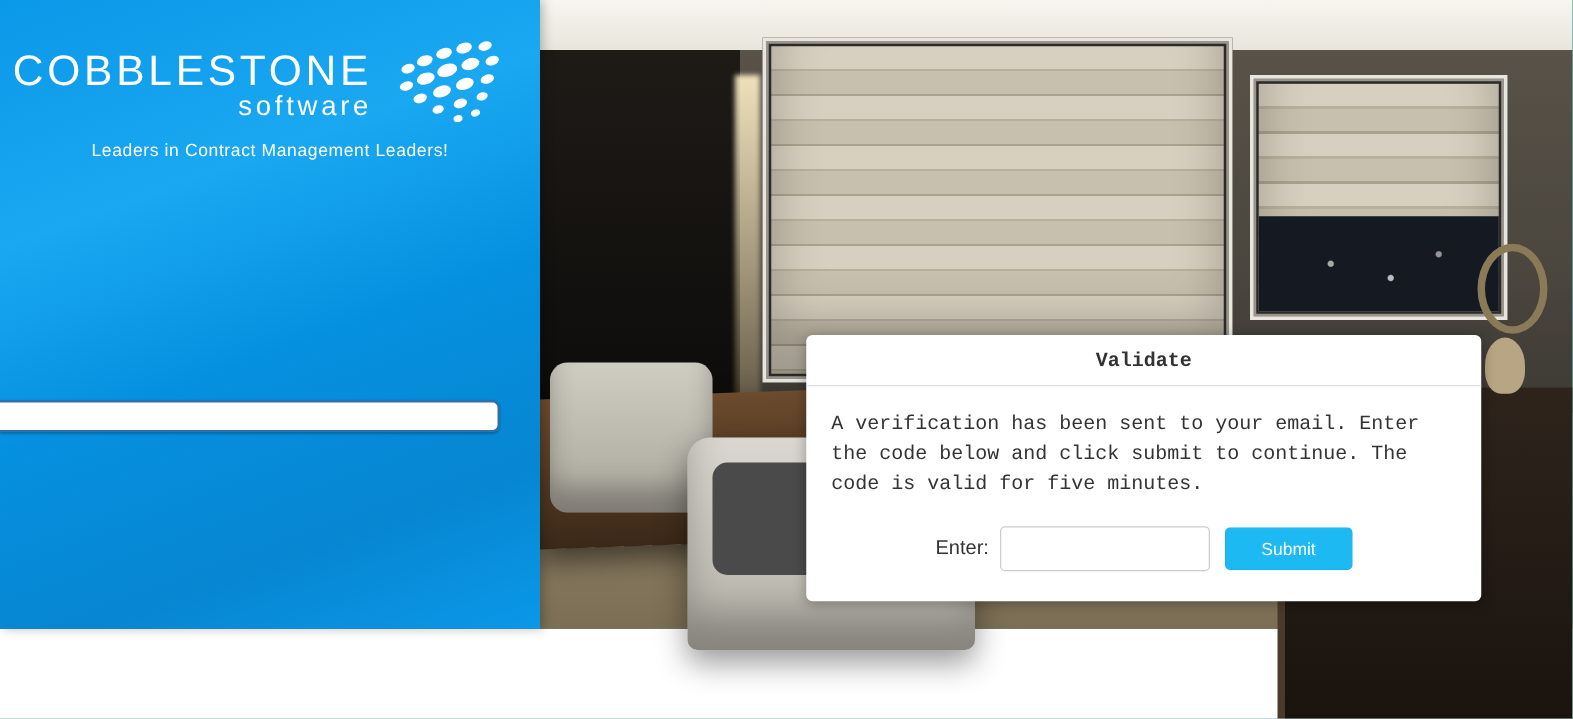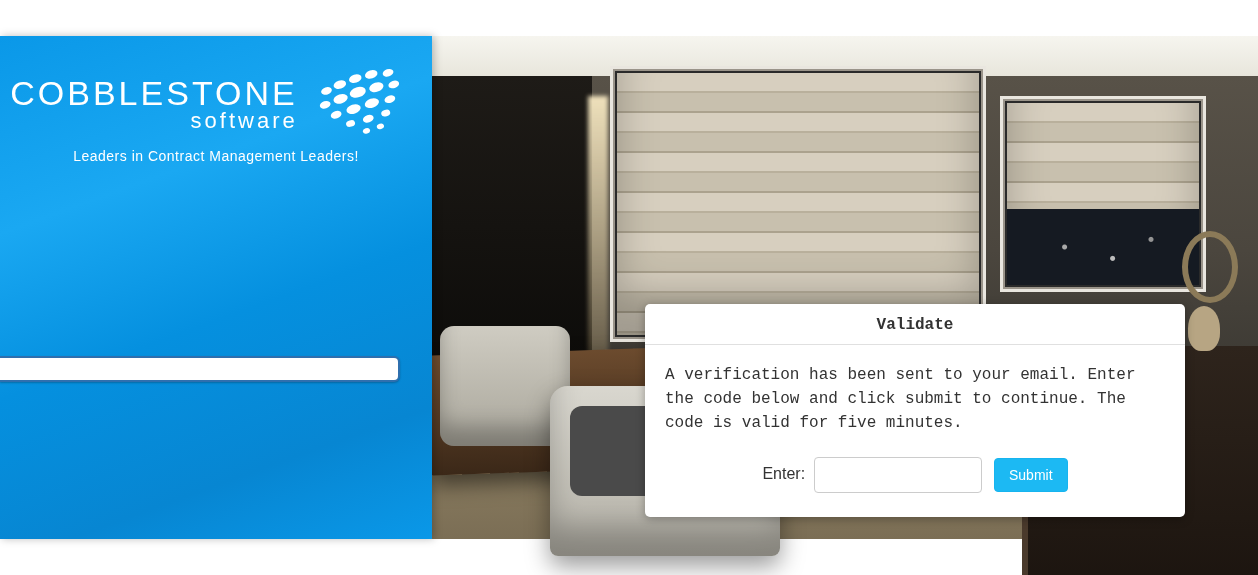--- a/index.html
+++ b/index.html
@@ -8,21 +8,20 @@
     width: 1258px;
     height: 575px;
     overflow: hidden;
     font-family: Arial, Helvetica, sans-serif;
   }
   .stage {
     position: relative;
     width: 1258px;
     height: 503px;
     background: #0f766e;
-    margin-top: 36px;
   }
 
   
   .bg-ceiling {
     position: absolute;
     left: 0; top: 0; right: 0; height: 40px;
     background: linear-gradient(#f6f5ef, #e8e6dc);
   }
   .bg-wall {
     position: absolute;
@@ -216,21 +215,21 @@
     height: 30px;
     border: 1px solid #ccc;
     border-radius: 4px;
     padding: 2px 8px;
     font-size: 14px;
     vertical-align: middle;
   }
   .submit-btn {
     margin-left: 8px;
     height: 34px;
-    padding: 0 14px;
+    padding: 0 28px;
     border: 1px solid #17b4ef;
     background: #1cb9f3;
     color: #fff;
     border-radius: 4px;
     font-size: 14px;
     cursor: pointer;
     vertical-align: middle;
   }
 </style>
 </head>

